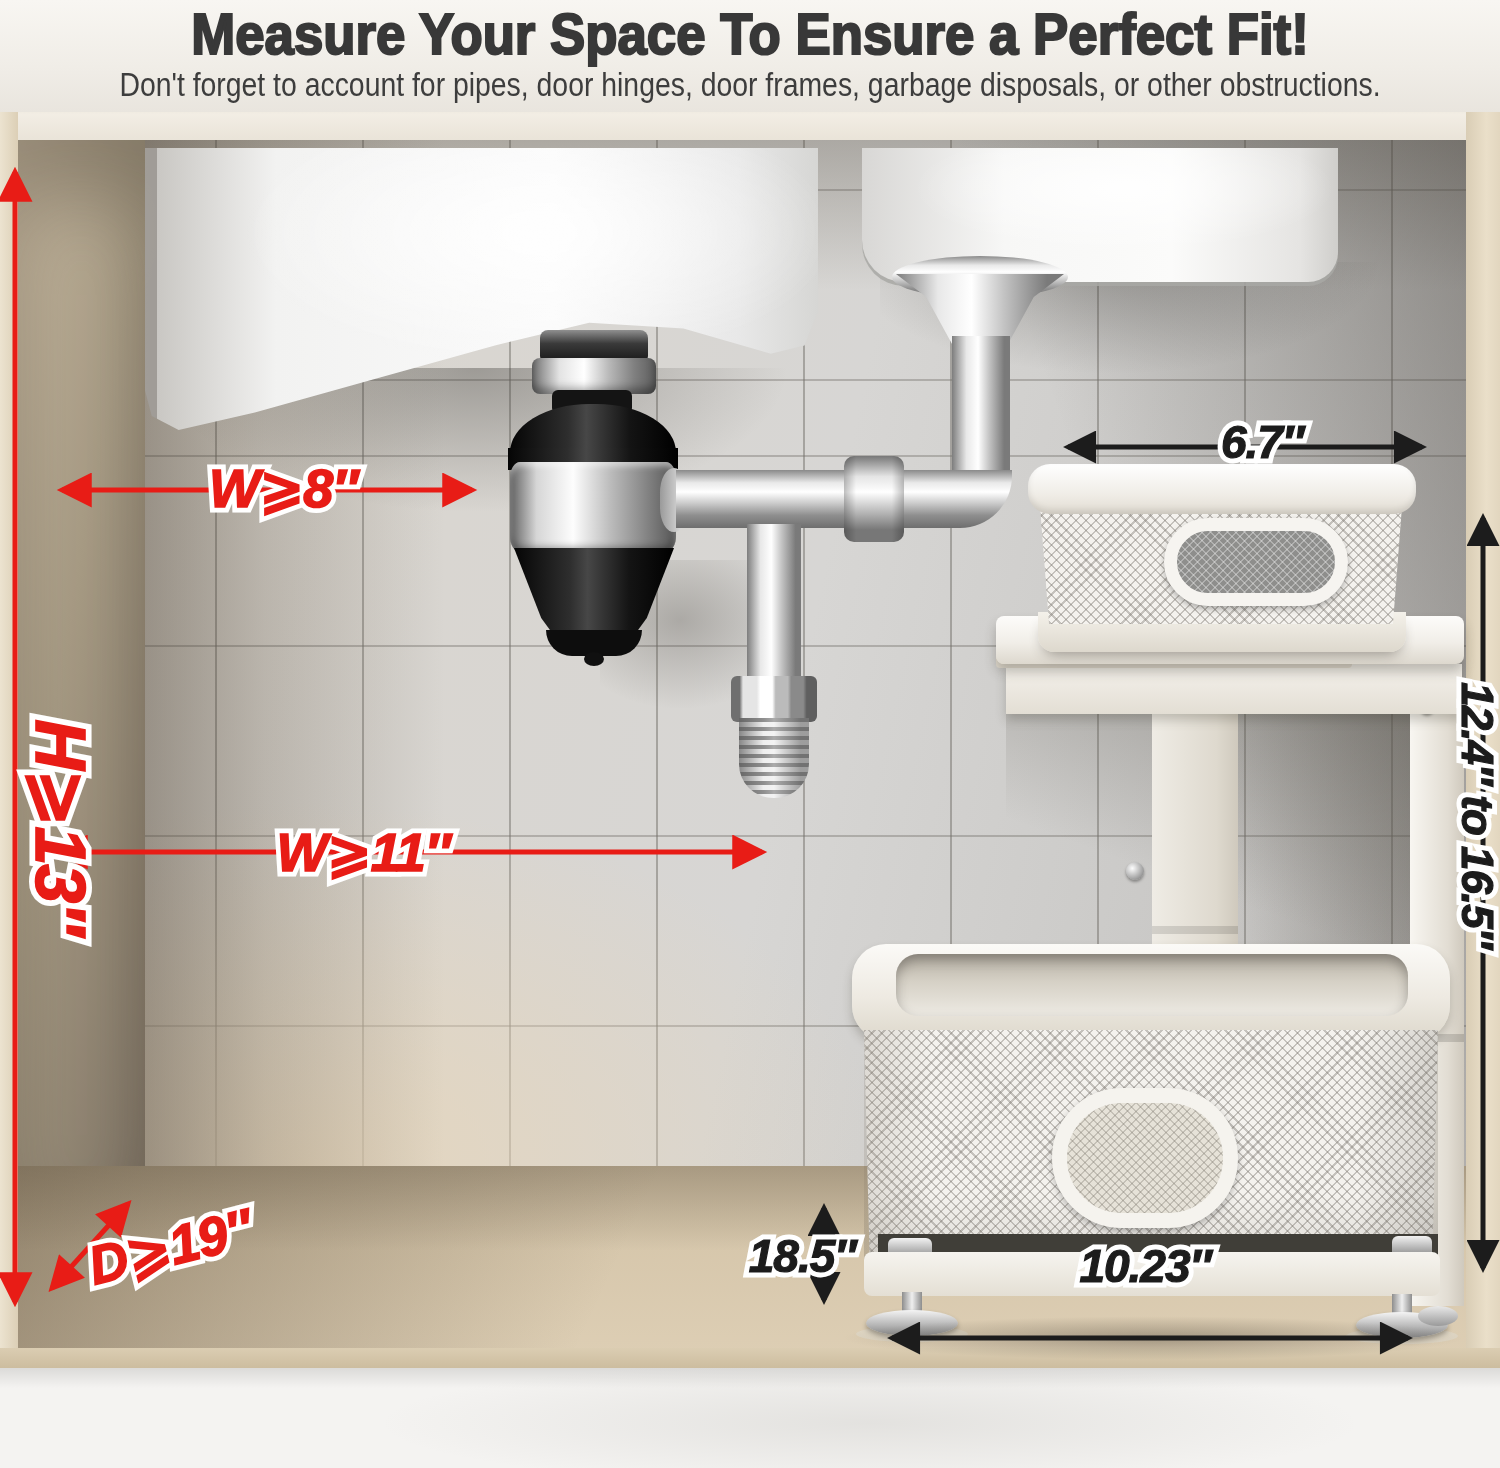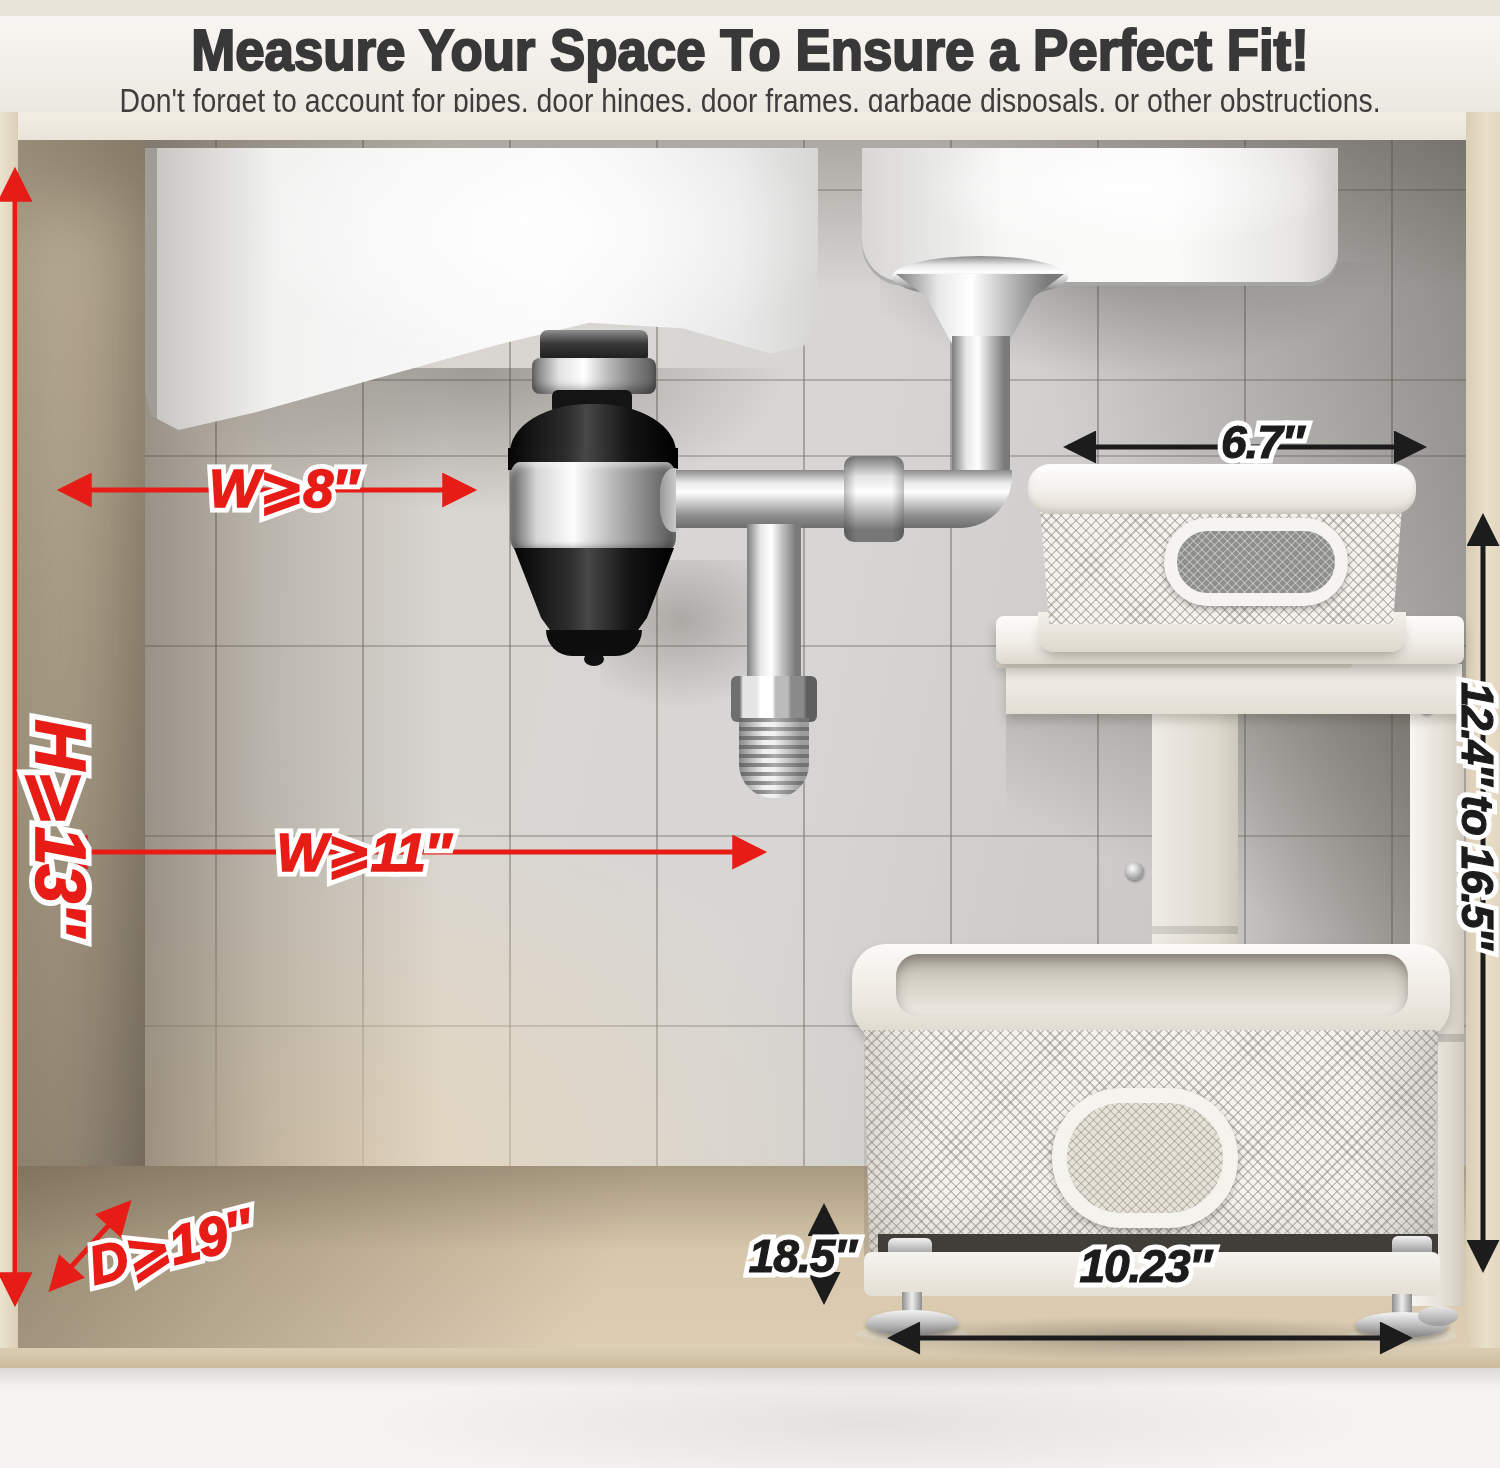--- a/index.html
+++ b/index.html
@@ -1,20 +1,20 @@
 <!DOCTYPE html>
 <html><head>
 <meta charset="utf-8">
 <style>
   html,body{margin:0;padding:0;background:#ccc;}
   .page{position:relative;width:1500px;height:1468px;overflow:hidden;
         font-family:"Liberation Sans","DejaVu Sans",sans-serif;background:#e9e4da;}
 
   
-  #header{position:absolute;left:0;top:16px;width:1500px;height:112px;
+  #header{position:absolute;left:0;top:0;width:1500px;height:112px;
           background:linear-gradient(180deg,#f8f6f2 0%,#f0ede7 60%,#e9e5de 100%);}
   #title{position:absolute;left:0;top:2px;width:1500px;text-align:center;white-space:nowrap;
          font-size:58px;line-height:64px;font-weight:bold;color:#383838;
          -webkit-text-stroke:2.2px #383838;transform:scaleX(.91);}
   #subtitle{position:absolute;left:0;top:64px;width:1500px;text-align:center;white-space:nowrap;
          font-size:33px;line-height:42px;color:#3d3d3d;transform:scaleX(.86);}
 
   
   #counter{position:absolute;left:0;top:112px;width:1500px;height:38px;
            background:linear-gradient(180deg,#f3eee5,#e6e0d4);

